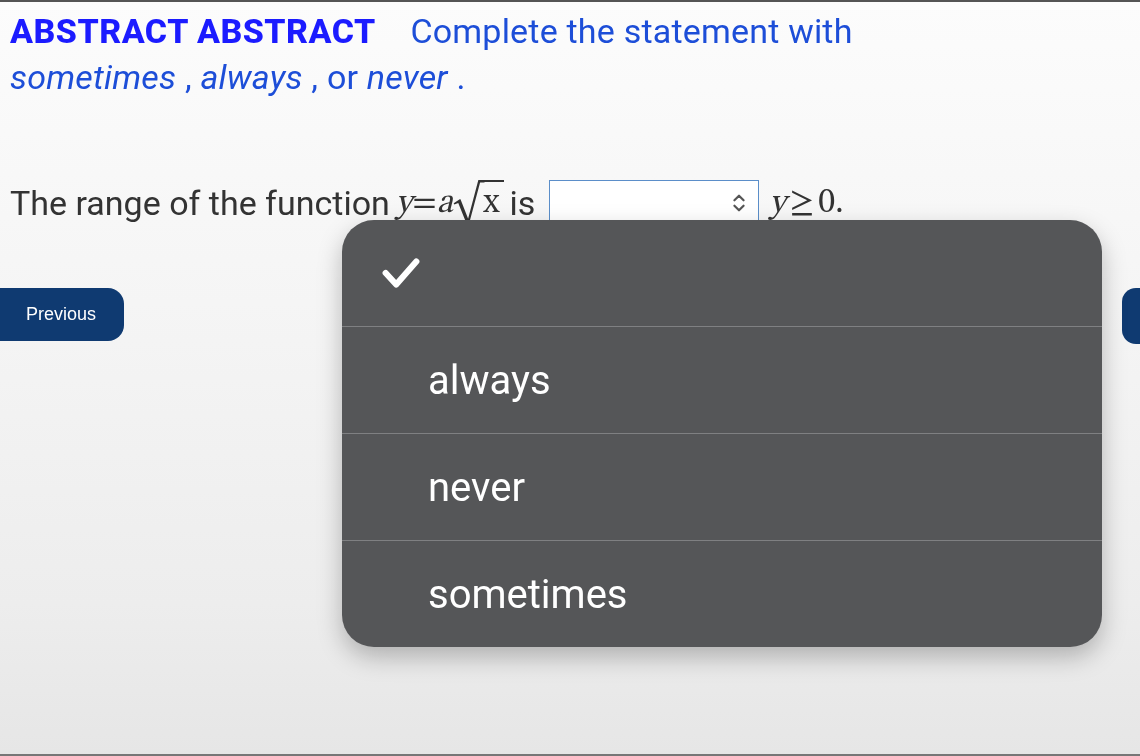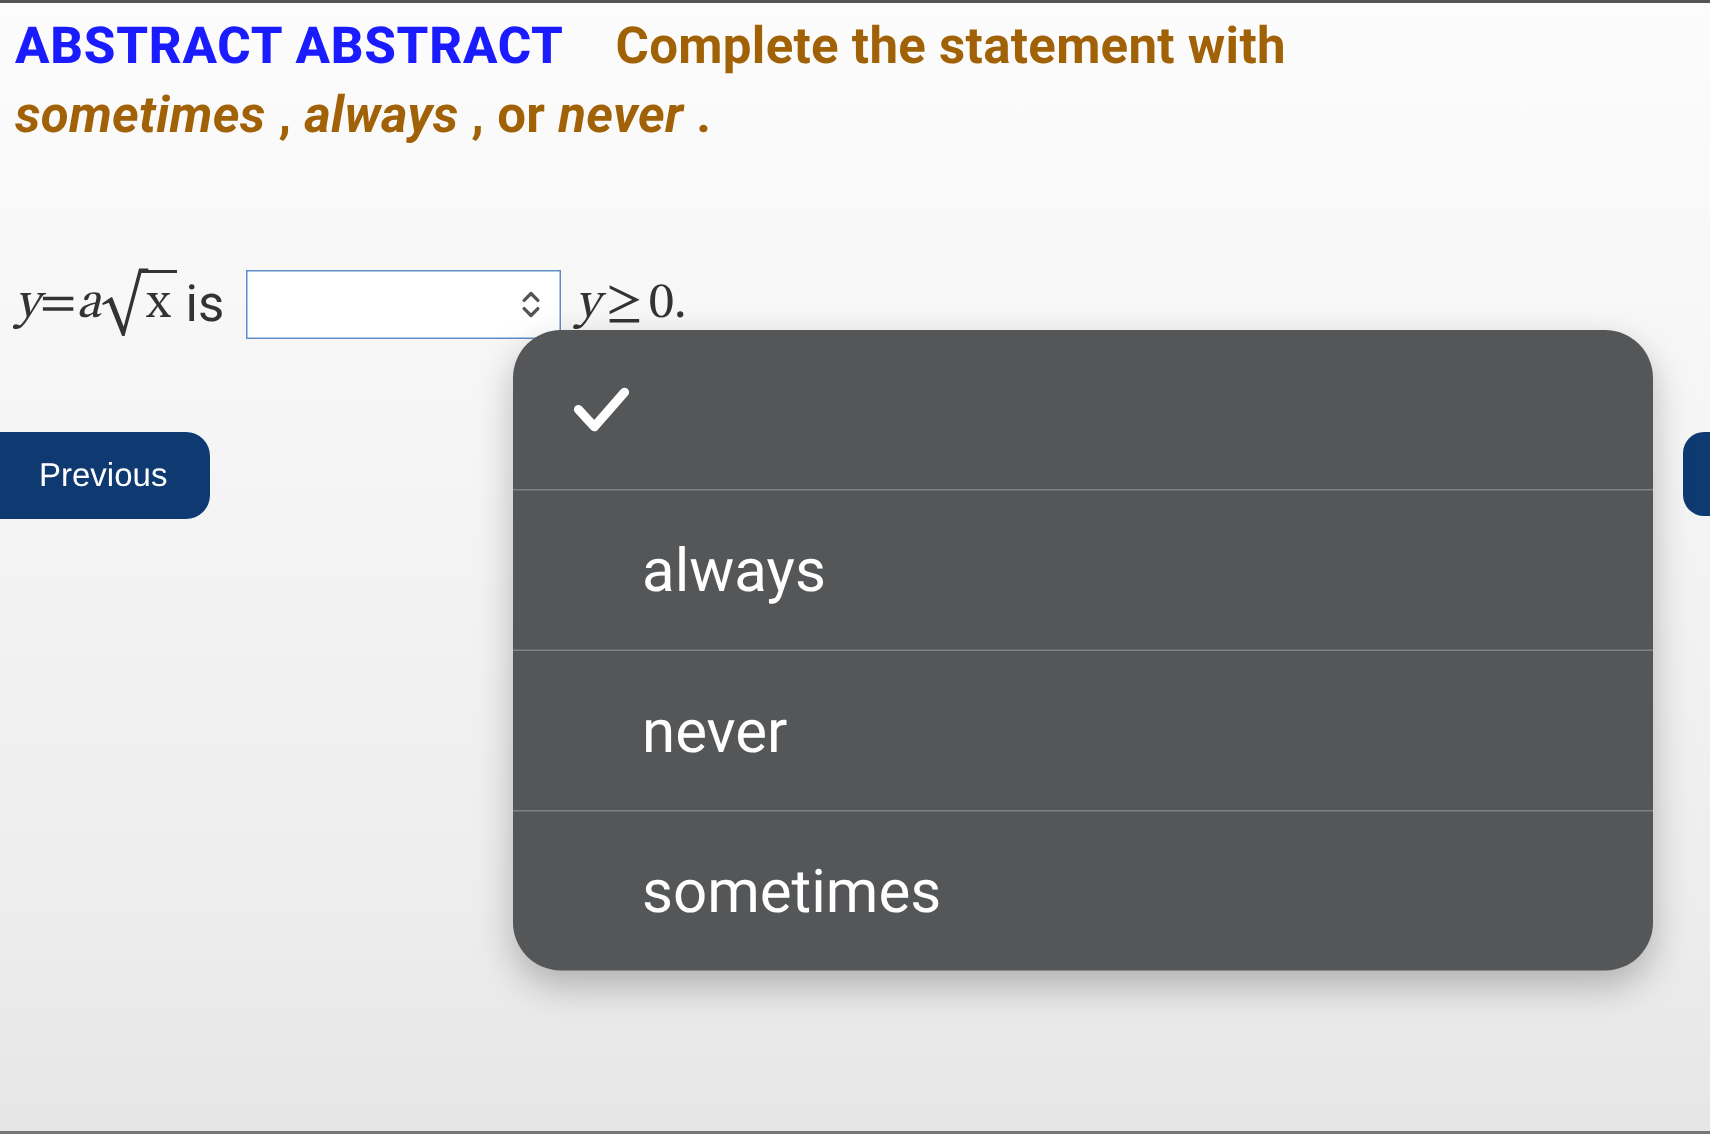--- a/index.html
+++ b/index.html
@@ -27,22 +27,22 @@
     font-size: 34px;
     line-height: 46px;
     letter-spacing: 0.2px;
   }
   .heading-label {
     color: #1b1bff;
     font-weight: 800;
     letter-spacing: 0.5px;
   }
   .heading-rest {
-    color: #a16207;
-    font-weight: 700;
+    color: #1d4ed8;
+    font-weight: 400;
   }
   .italic {
     font-style: italic;
   }
 
   .question-row {
     margin-top: 80px;
     display: flex;
     align-items: center;
     flex-wrap: wrap;
@@ -108,21 +108,21 @@
     font-style: normal;
     padding: 0 4px;
   }
 
   .prev-btn {
     position: absolute;
     left: 0;
     top: 286px;
     background: #0f3a71;
     color: #ffffff;
-    font-size: 22px;
+    font-size: 18px;
     padding: 16px 28px 16px 26px;
     border-top-right-radius: 16px;
     border-bottom-right-radius: 16px;
     border: none;
   }
 
   .next-btn-edge {
     position: absolute;
     right: 0;
     top: 286px;
@@ -182,20 +182,21 @@
     <br>
     <span class="heading-rest italic">sometimes</span>
     <span class="heading-rest">, </span>
     <span class="heading-rest italic">always</span>
     <span class="heading-rest">, or </span>
     <span class="heading-rest italic">never</span>
     <span class="heading-rest">.</span>
   </div>
 
   <div class="question-row">
+    <span>The range of the function </span>
     <span class="math">
       <span>y</span>
       <span style="font-style:normal"> = </span>
       <span>a</span>
       <span class="sqrt-sym">
         <span class="radical">√</span>
         <span class="radicand">x</span>
       </span>
     </span>
     <span> is</span>

